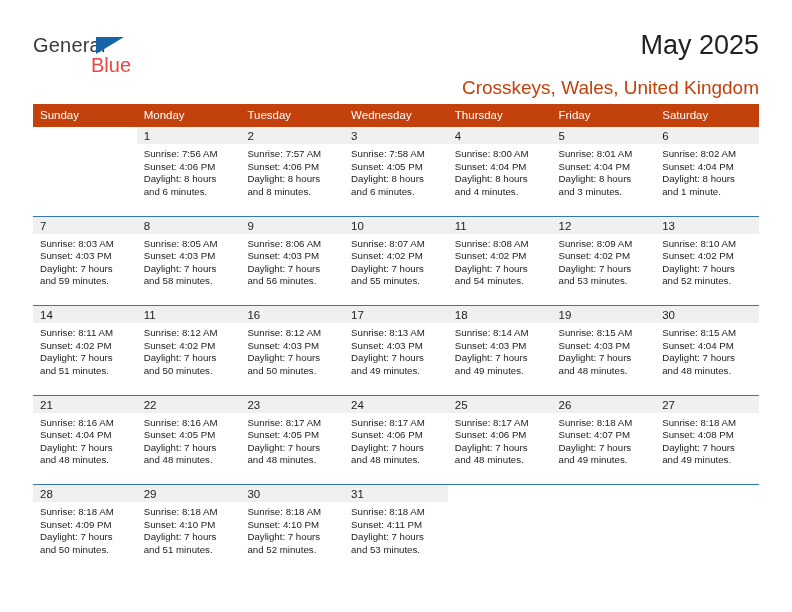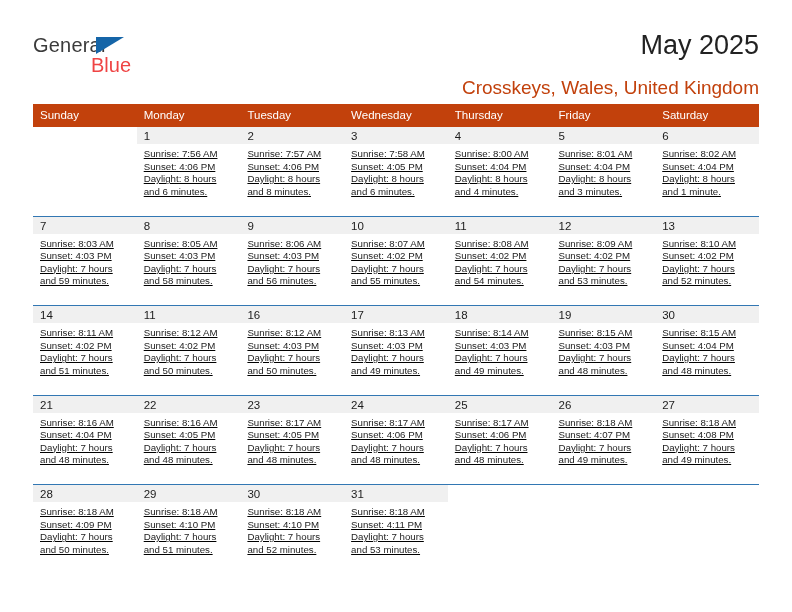--- a/index.html
+++ b/index.html
@@ -119,21 +119,20 @@
     background: #f0f0f0;
     height: 17px;
     padding: 1px 0 0 7px;
     font-size: 11.5px;
     color: #1c1c1c;
     line-height: 16px;
   }
   .cell.empty .daynum-band { background: transparent; }
   .lines {
     padding: 4px 5px 0 7px;
-    text-decoration: underline;
   }
   .lines div {
     font-size: 9.7px;
     line-height: 12.6px;
     color: #1c1c1c;
     white-space: nowrap;
   }
 </style>
 </head>
 <body>

